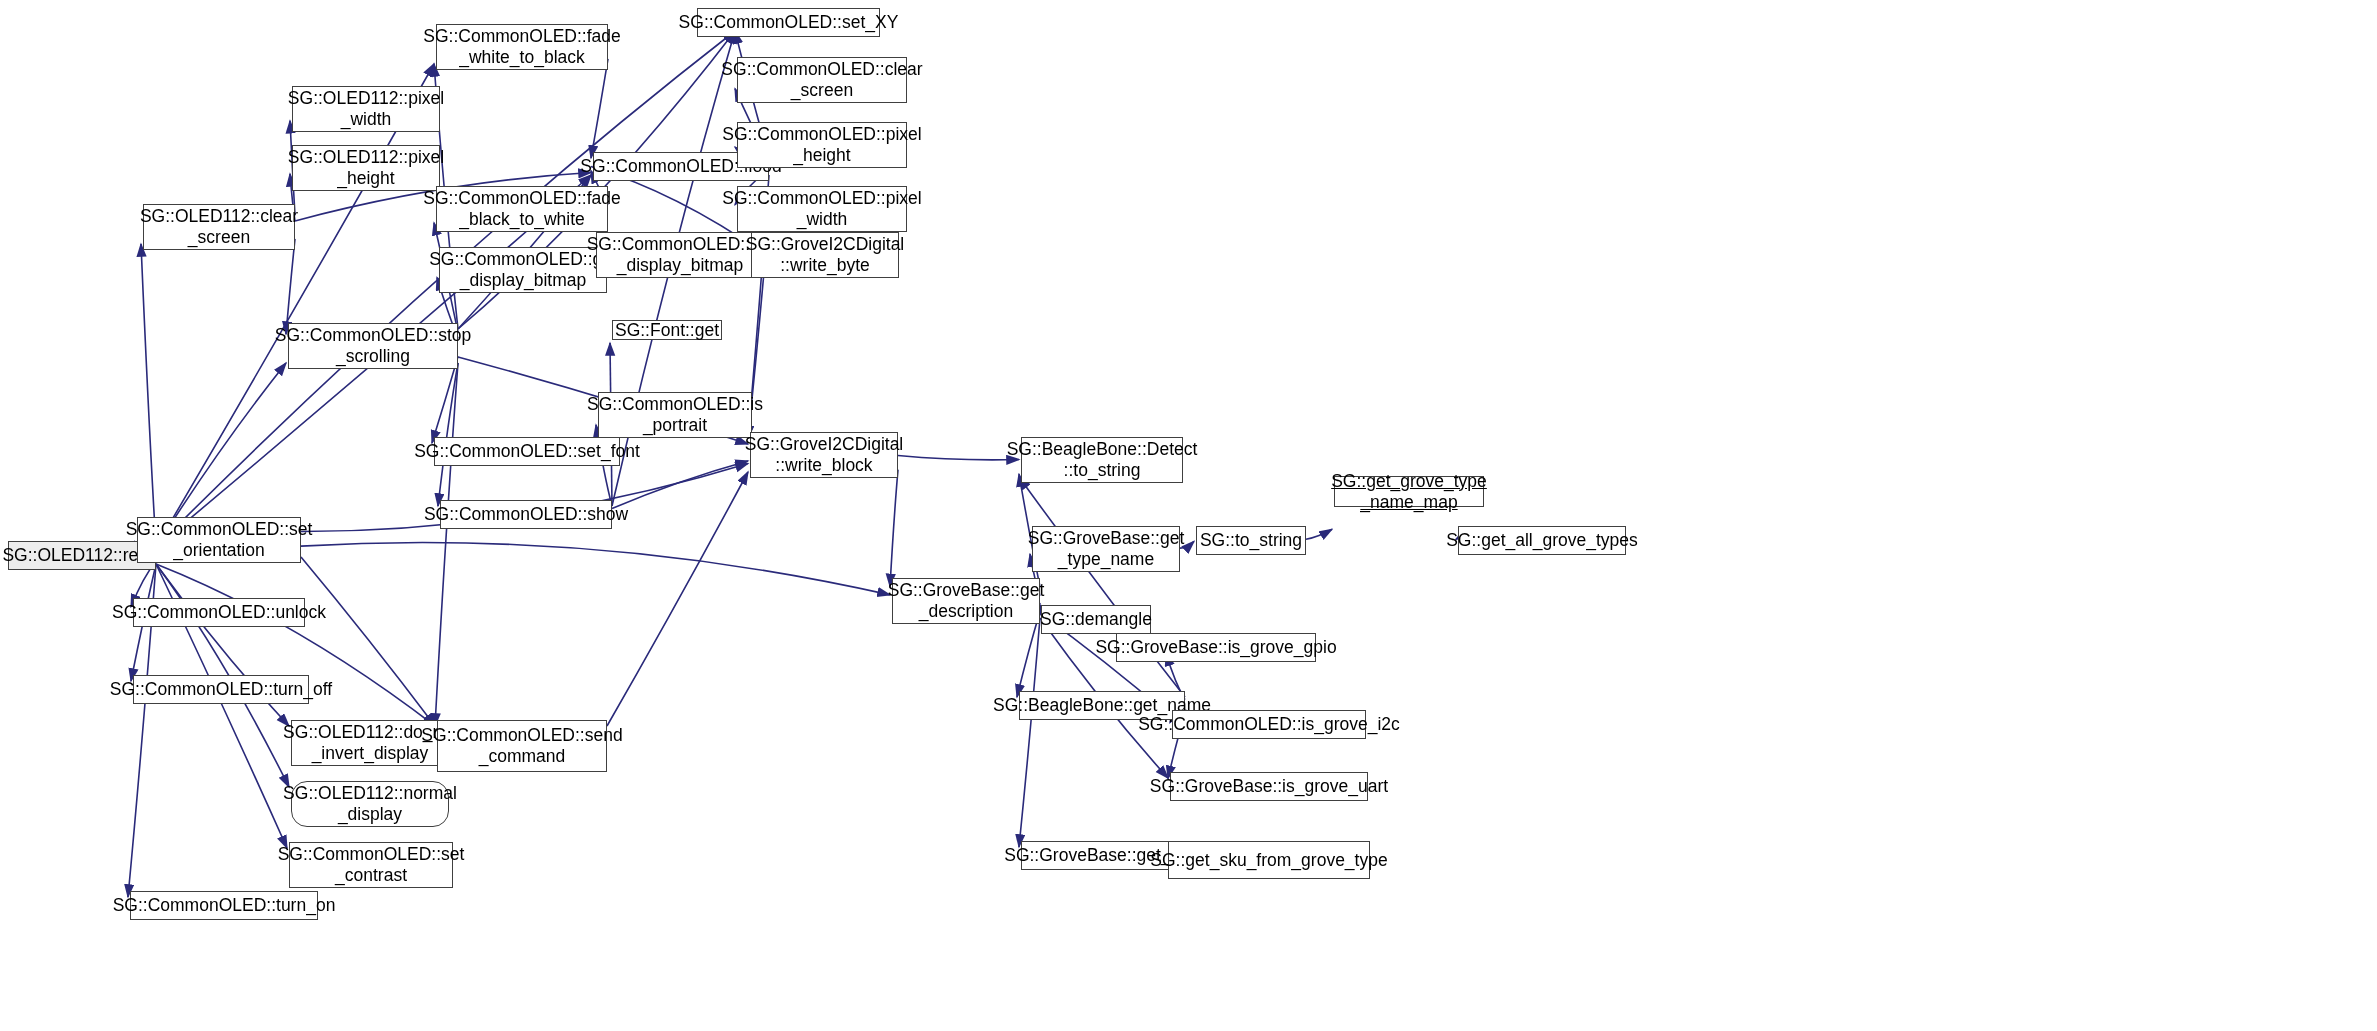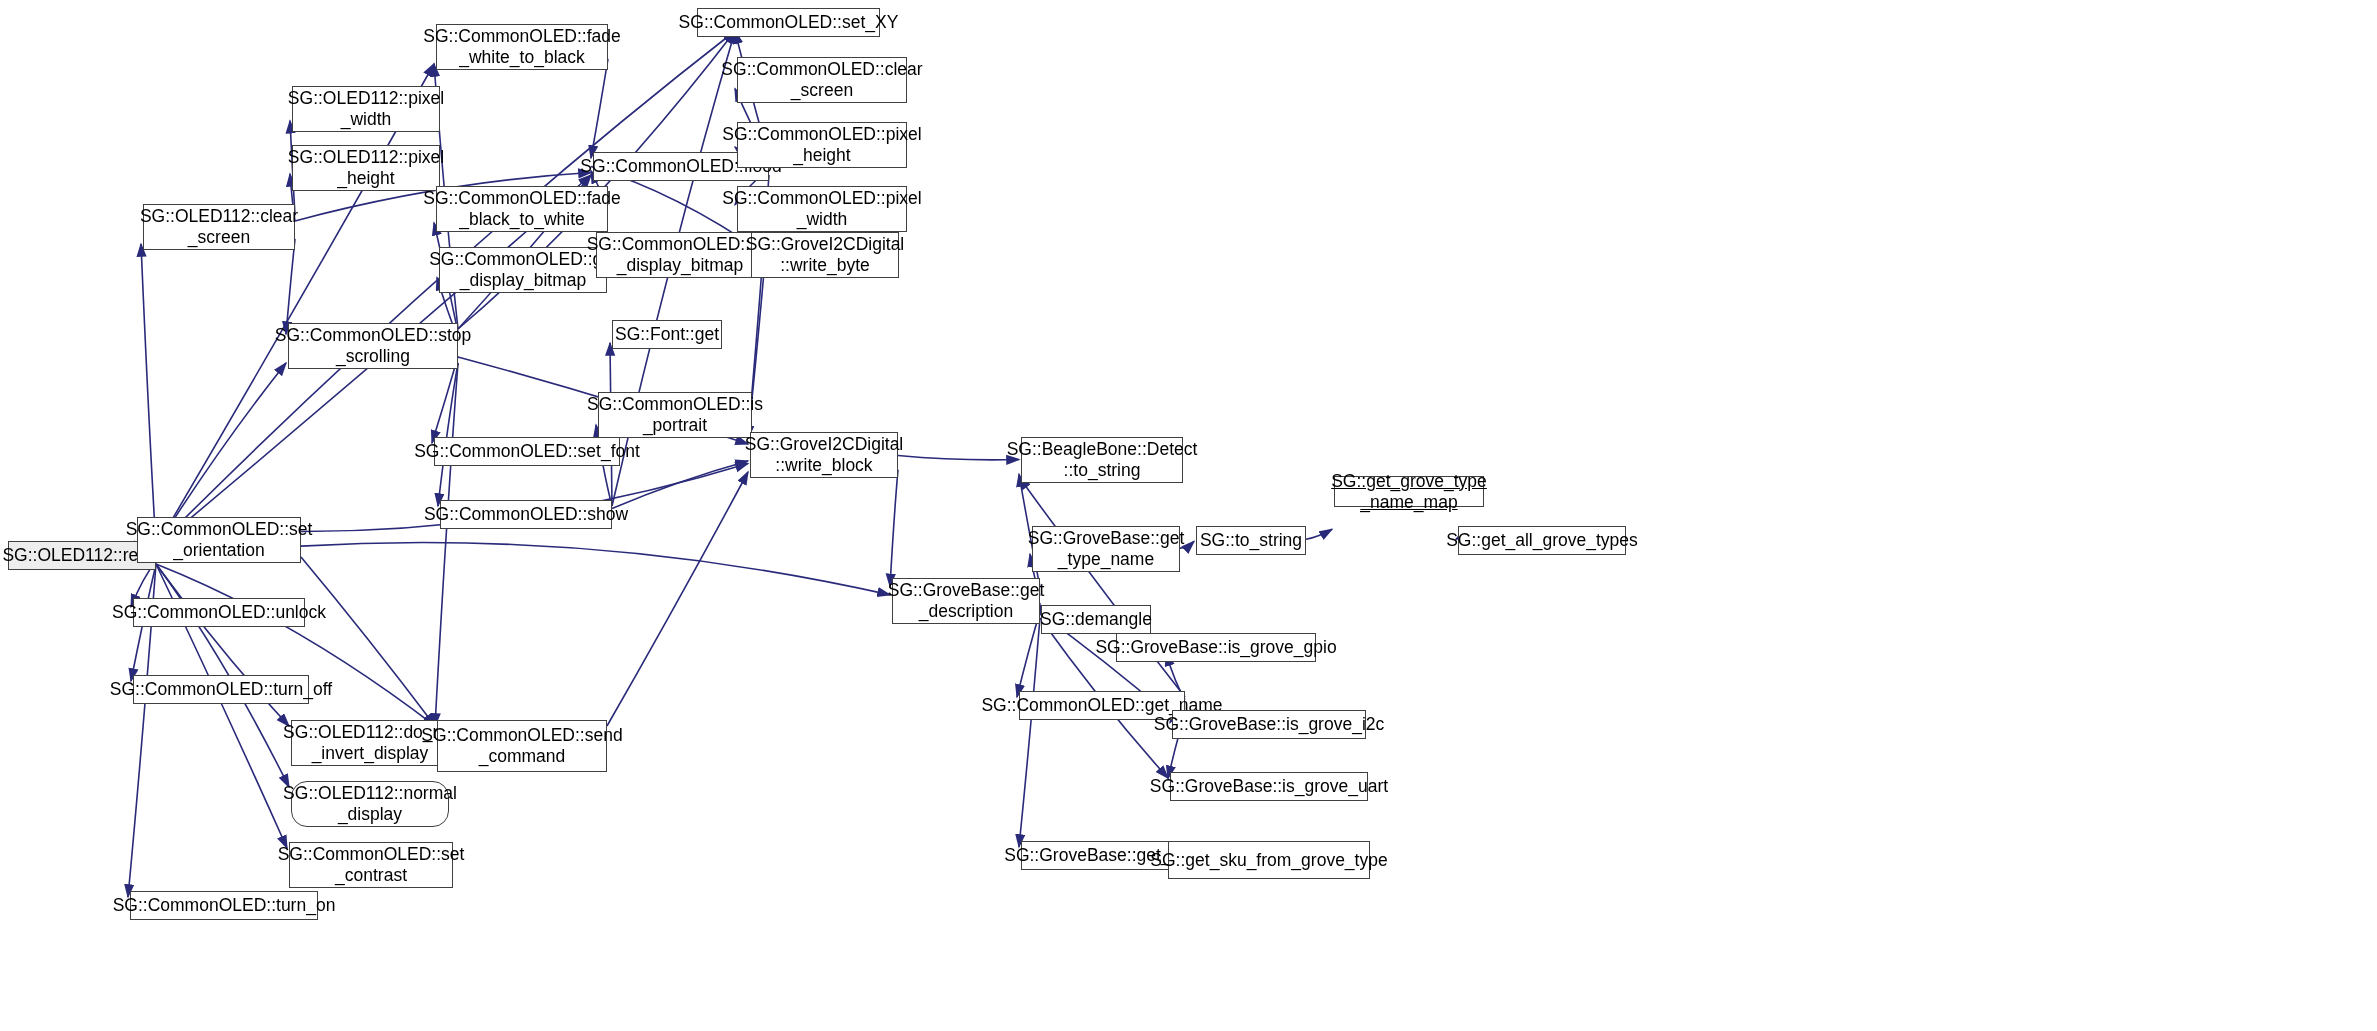--- a/index.html
+++ b/index.html
@@ -146,45 +146,45 @@
 _black_to_white</div>
       <div class="node" style="left: 439px; top: 247px; width: 168px; height: 46px;">SG::CommonOLED::get
 _display_bitmap</div>
       <div class="node" style="left: 434px; top: 437px; width: 186px; height: 29px;">SG::CommonOLED::set_font</div>
       <div class="node" style="left: 440px; top: 500px; width: 172px; height: 29px;">SG::CommonOLED::show</div>
       <div class="node" style="left: 437px; top: 720px; width: 170px; height: 52px;">SG::CommonOLED::send
 _command</div>
       <div class="node" style="left: 593px; top: 152px; width: 176px; height: 29px;">SG::CommonOLED::flood</div>
       <div class="node" style="left: 596px; top: 232px; width: 168px; height: 46px;">SG::CommonOLED::set
 _display_bitmap</div>
-      <div class="node" style="left: 612px; top: 320px; width: 110px; height: 29px;">SG::Font::get</div>
+      <div class="node" style="left: 612px; top: 320px; width: 110px; height: 20px;">SG::Font::get</div>
       <div class="node" style="left: 598px; top: 392px; width: 154px; height: 46px;">SG::CommonOLED::is
 _portrait</div>
       <div class="node" style="left: 697px; top: 8px; width: 183px; height: 29px;">SG::CommonOLED::set_XY</div>
       <div class="node" style="left: 737px; top: 57px; width: 170px; height: 46px;">SG::CommonOLED::clear
 _screen</div>
       <div class="node" style="left: 737px; top: 122px; width: 170px; height: 46px;">SG::CommonOLED::pixel
 _height</div>
       <div class="node" style="left: 737px; top: 186px; width: 170px; height: 46px;">SG::CommonOLED::pixel
 _width</div>
       <div class="node" style="left: 751px; top: 232px; width: 148px; height: 46px;">SG::GroveI2CDigital
 ::write_byte</div>
       <div class="node" style="left: 750px; top: 432px; width: 148px; height: 46px;">SG::GroveI2CDigital
 ::write_block</div>
       <div class="node" style="left: 892px; top: 578px; width: 148px; height: 46px;">SG::GroveBase::get
 _description</div>
       <div class="node" style="left: 1021px; top: 437px; width: 162px; height: 46px;">SG::BeagleBone::Detect
 ::to_string</div>
       <div class="node" style="left: 1032px; top: 526px; width: 148px; height: 46px;">SG::GroveBase::get
 _type_name</div>
       <div class="node" style="left: 1041px; top: 605px; width: 110px; height: 29px;">SG::demangle</div>
-      <div class="node" style="left: 1019px; top: 691px; width: 166px; height: 29px;">SG::CommonOLED::get_name</div>
+      <div class="node" style="left: 1019px; top: 691px; width: 166px; height: 29px;">SG::BeagleBone::get_name</div>
       <div class="node" style="left: 1021px; top: 841px; width: 160px; height: 29px;">SG::GroveBase::get_sku</div>
       <div class="node" style="left: 1196px; top: 526px; width: 110px; height: 29px;">SG::to_string</div>
       <div class="node" style="left: 1116px; top: 633px; width: 200px; height: 29px;">SG::GroveBase::is_grove_gpio</div>
-      <div class="node" style="left: 1172px; top: 710px; width: 194px; height: 29px;">SG::GroveBase::is_grove_i2c</div>
+      <div class="node" style="left: 1172px; top: 710px; width: 194px; height: 29px;">SG::CommonOLED::is_grove_i2c</div>
       <div class="node" style="left: 1170px; top: 772px; width: 198px; height: 29px;">SG::GroveBase::is_grove_uart</div>
       <div class="node" style="left: 1168px; top: 841px; width: 202px; height: 38px;">SG::get_sku_from_grove_type</div>
       <div class="node" style="left: 1334px; top: 476px; width: 150px; height: 31px; text-decoration: underline;">SG::get_grove_type
 _name_map</div>
       <div class="node" style="left: 1458px; top: 526px; width: 168px; height: 29px;">SG::get_all_grove_types</div>
     </div>
 </div>
 
 </body></html>

